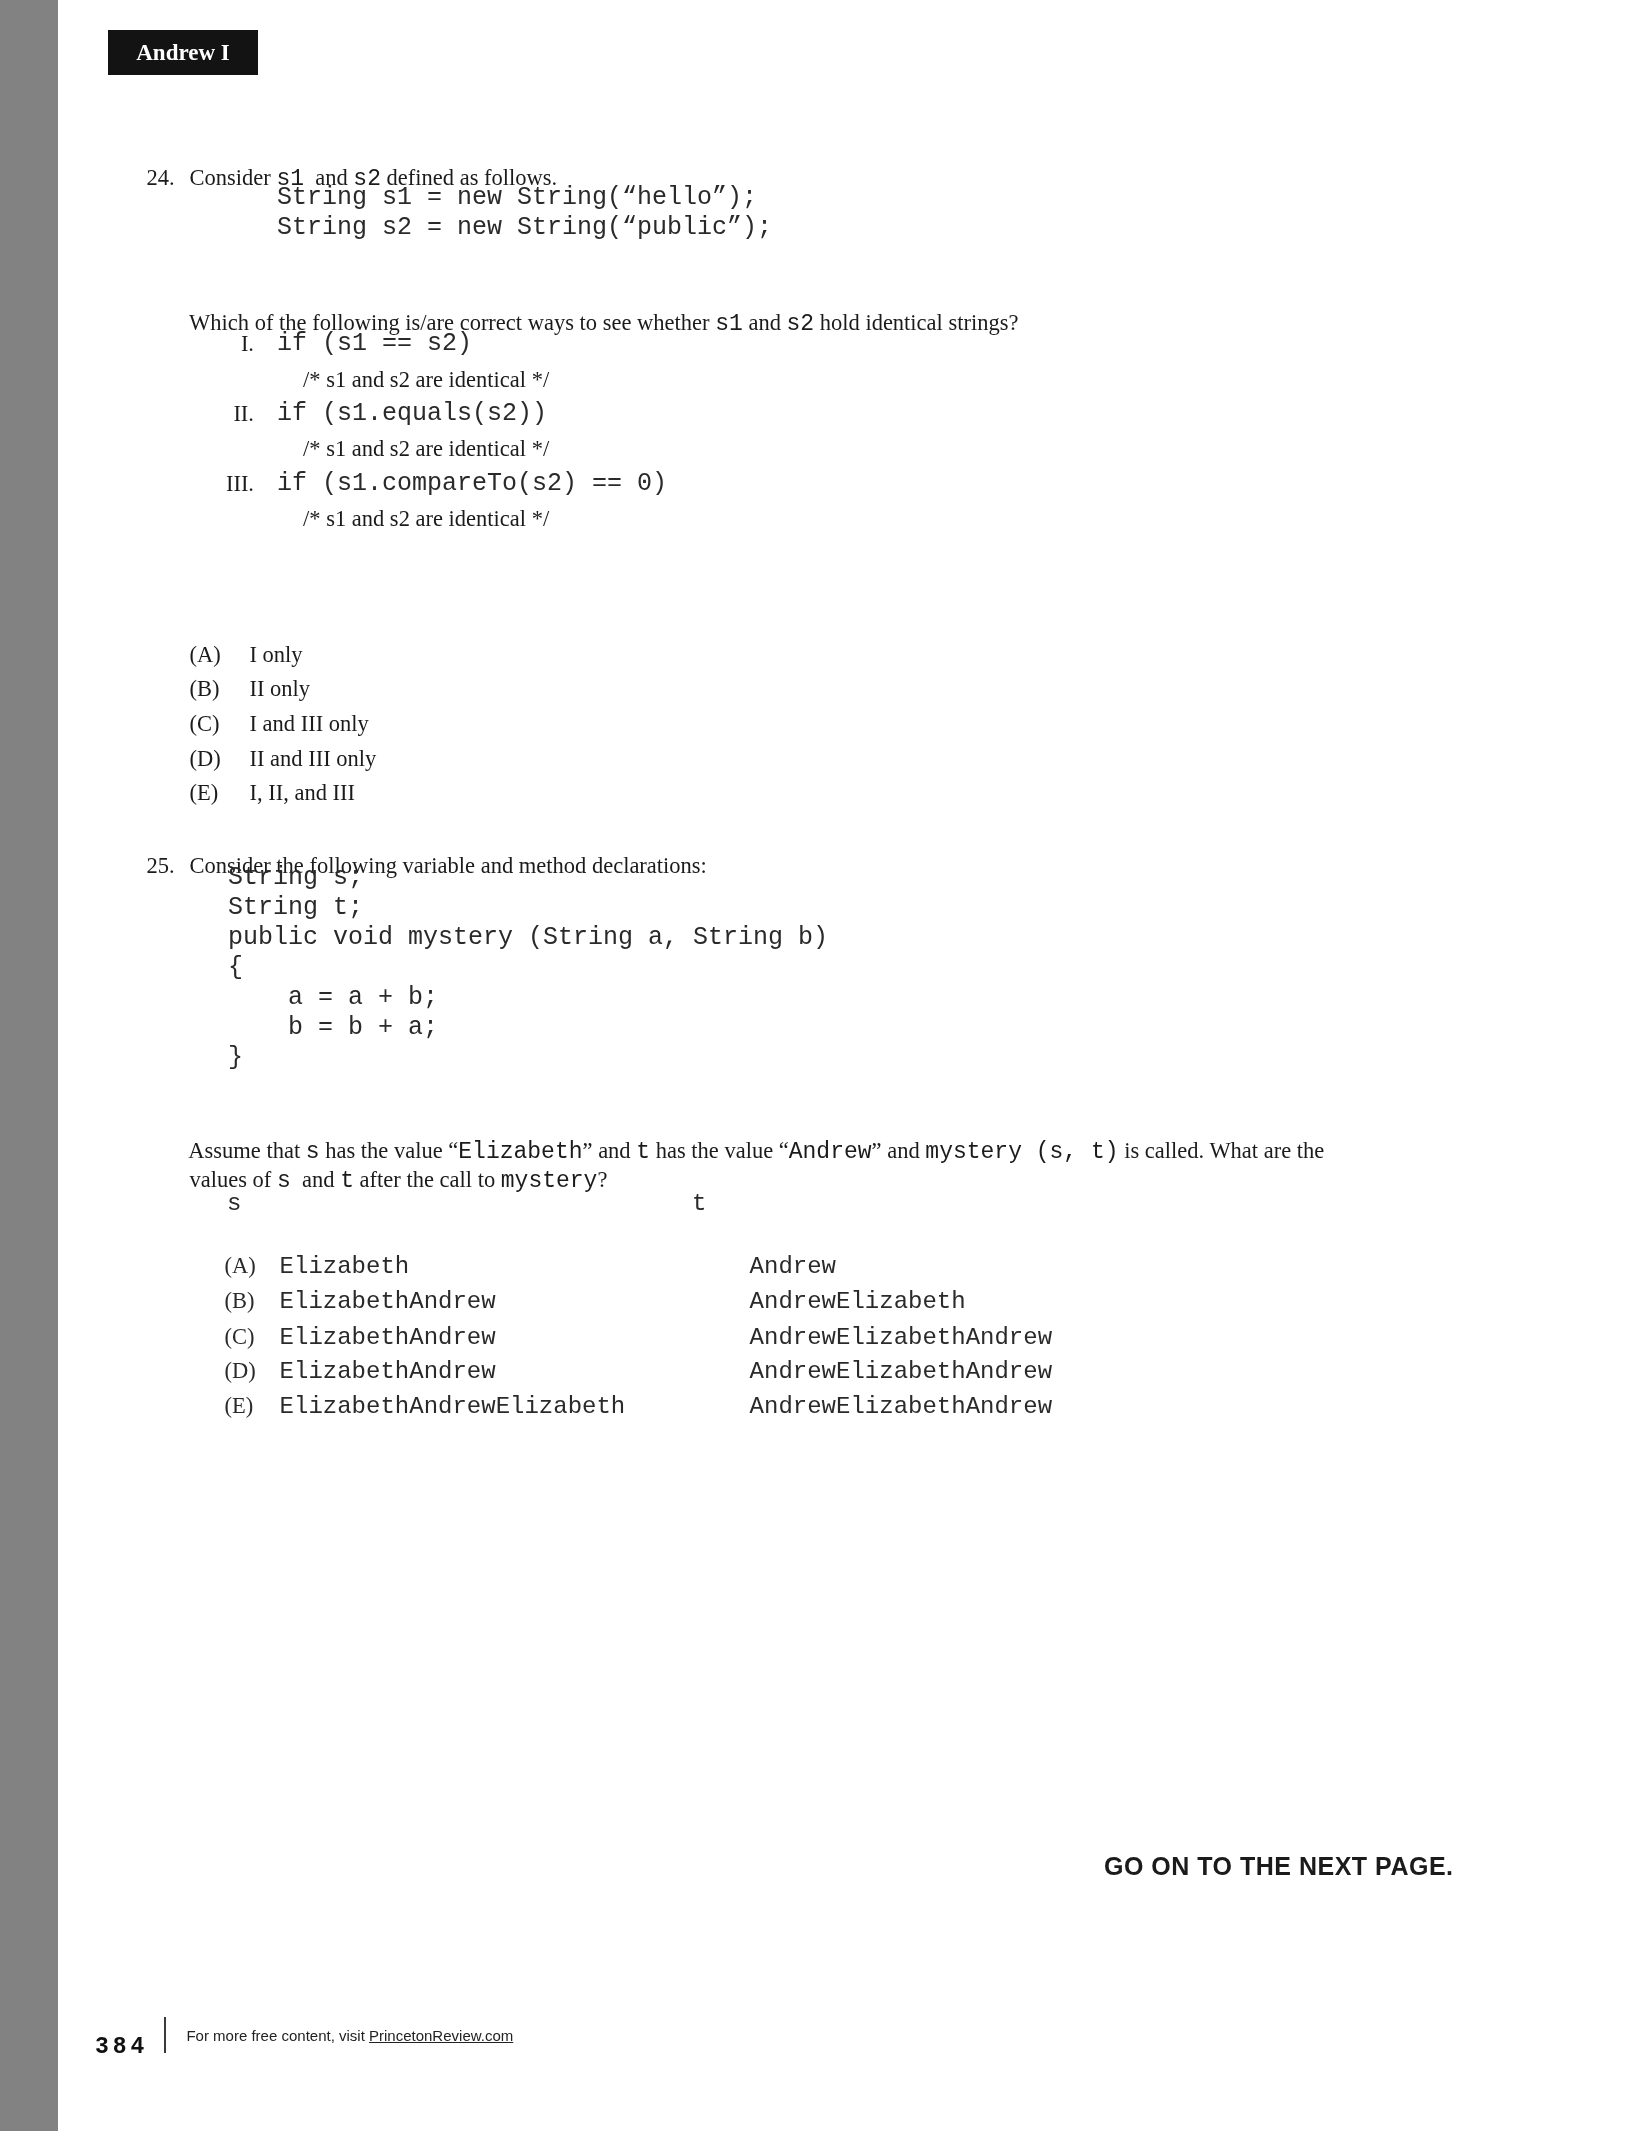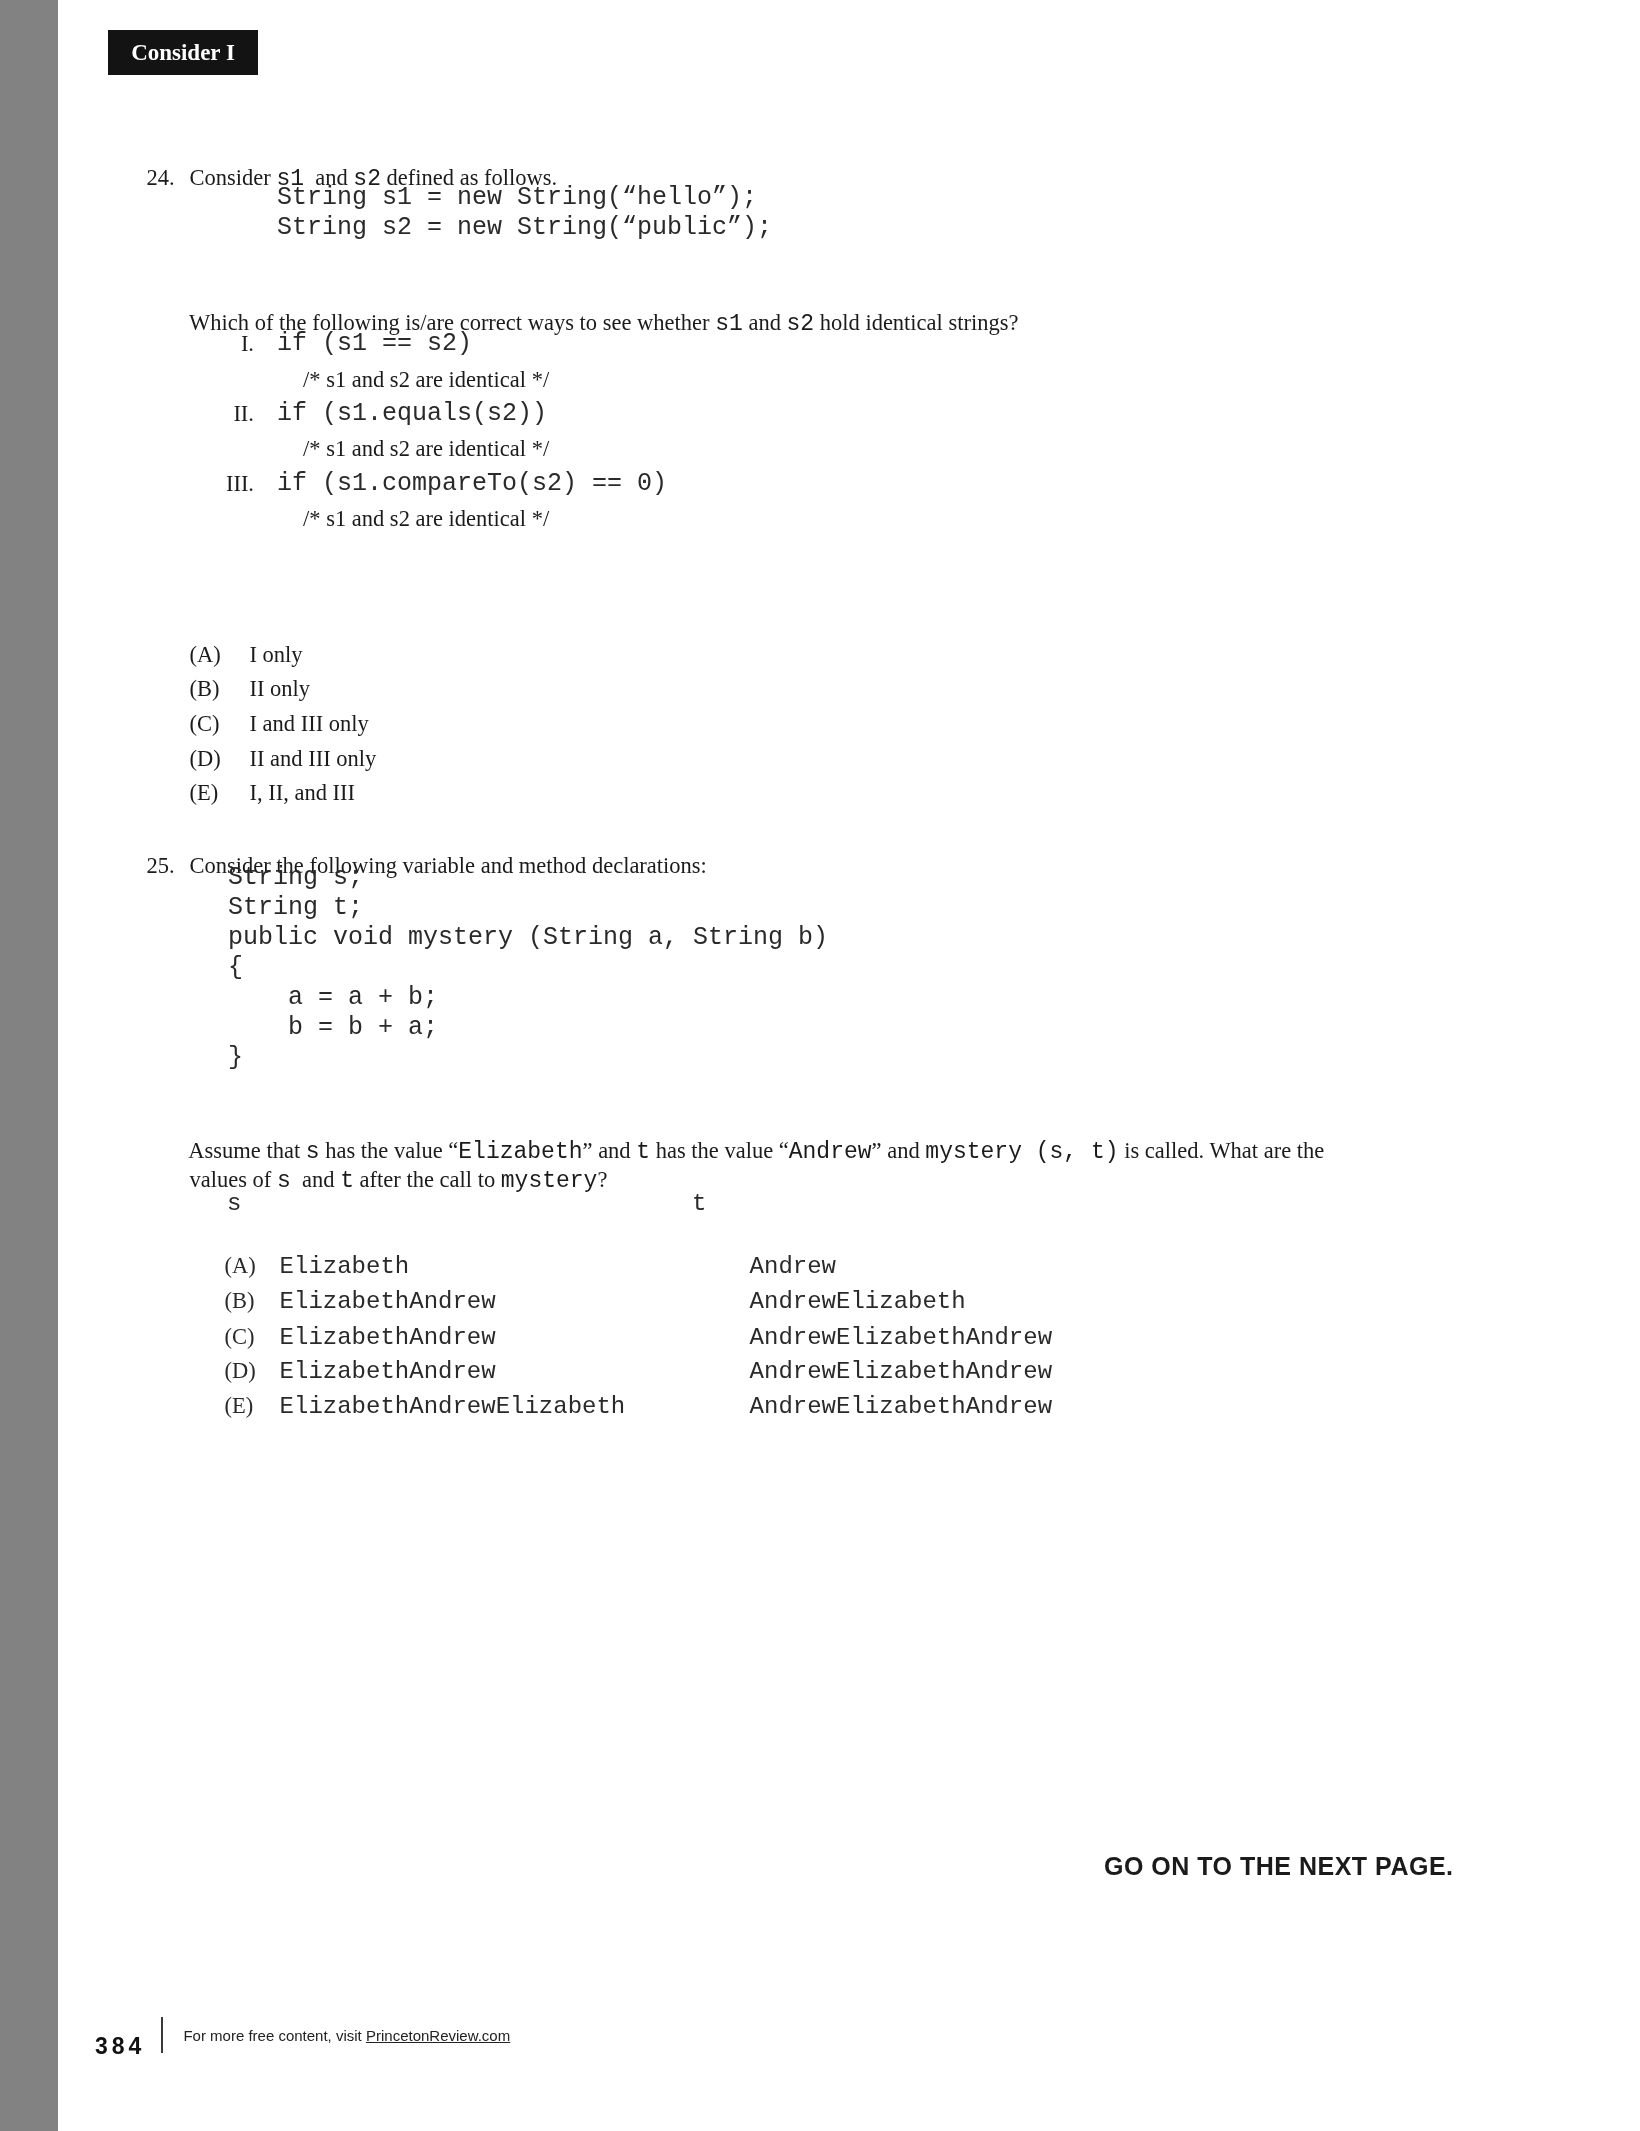--- a/index.html
+++ b/index.html
@@ -34,36 +34,36 @@
   .clabel { display:inline-block; width:60px; }
   .rowlabel { display:inline-block; width:55px; font-family:"Liberation Serif", serif; font-size:22.5px; }
   .scol { display:inline-block; width:470px; }
   .goon {
     position:absolute; left:1104px; top:1852px;
     font-family:"Liberation Sans", sans-serif; font-weight:700; font-size:25px;
     letter-spacing:0.5px; color:#1b1b1b; white-space:pre;
   }
   .footer { position:absolute; left:95px; top:2015px; height:40px; display:flex; align-items:center; }
   .pageno {
-    font-family:Liberation Sans, sans-serif; font-weight:700; font-size:23px;
+    font-family:Liberation Mono, monospace; font-weight:700; font-size:23px;
     letter-spacing:4px; color:#111;margin-top:23px;
   }
   .fdivider { width:2px; height:36px; background:#3a3a3a; margin:0 20px 0 16px; }
   .ftext { font-family:"Liberation Sans", sans-serif; font-size:15px; color:#222; white-space:pre; }
   .flink { text-decoration:underline; color:#222; cursor:pointer; }
 </style>
 </head>
 <body>
 
 <div class="page">
 
   <div class="gray-strip"></div>
 
   <div class="section-box">
-    <span>Consider I</span>
+    <span>Andrew I</span>
   </div>
 
   <div class="line" style="left:124px; top:137px;">
     <span class="qnum">24.</span><span>Consider </span><span class="m">s1</span><span>  and </span><span class="m">s2</span><span> defined as follows.</span>
   </div>
 
   <div class="code" style="left:277px; top:184px;">String s1 = new String(“hello”);</div>
   <div class="code" style="left:277px; top:214px;">String s2 = new String(“public”);</div>
 
   <div class="line" style="left:167px; top:282px;">

